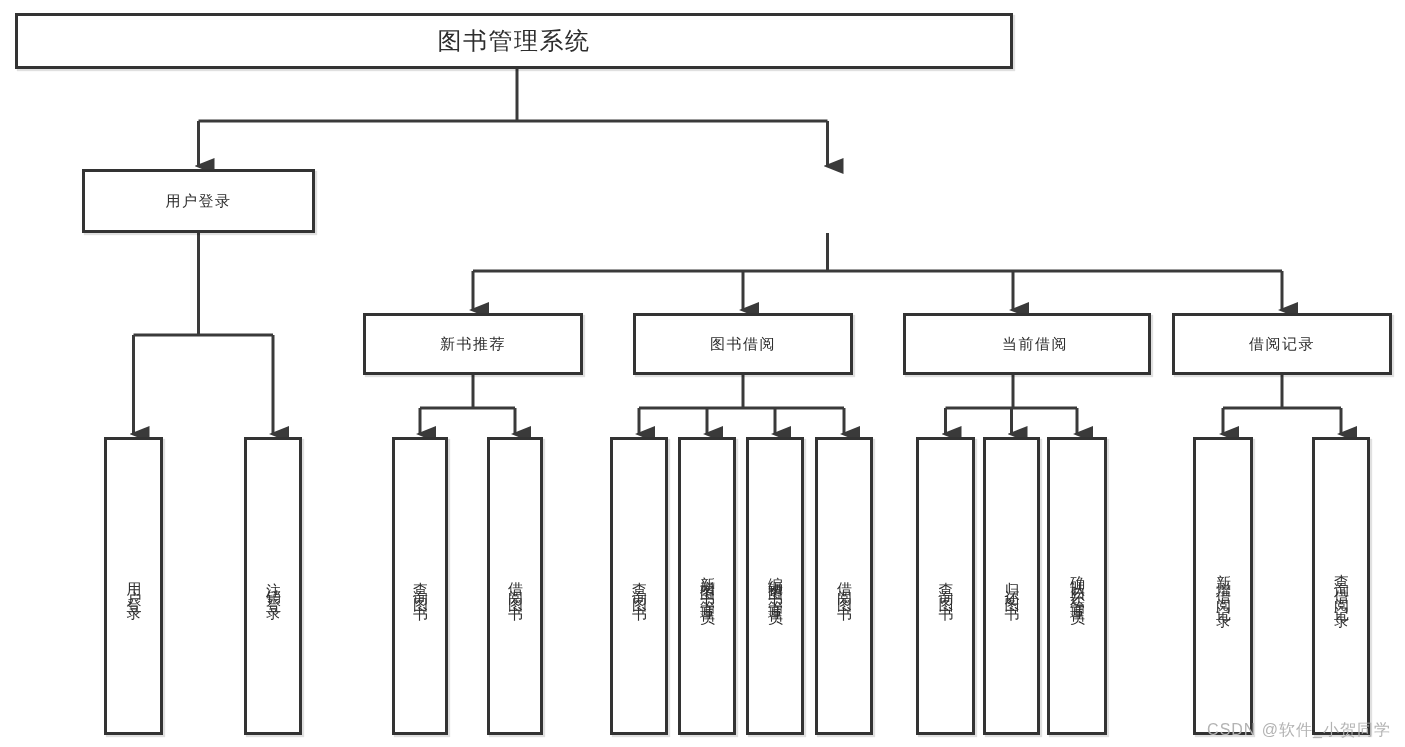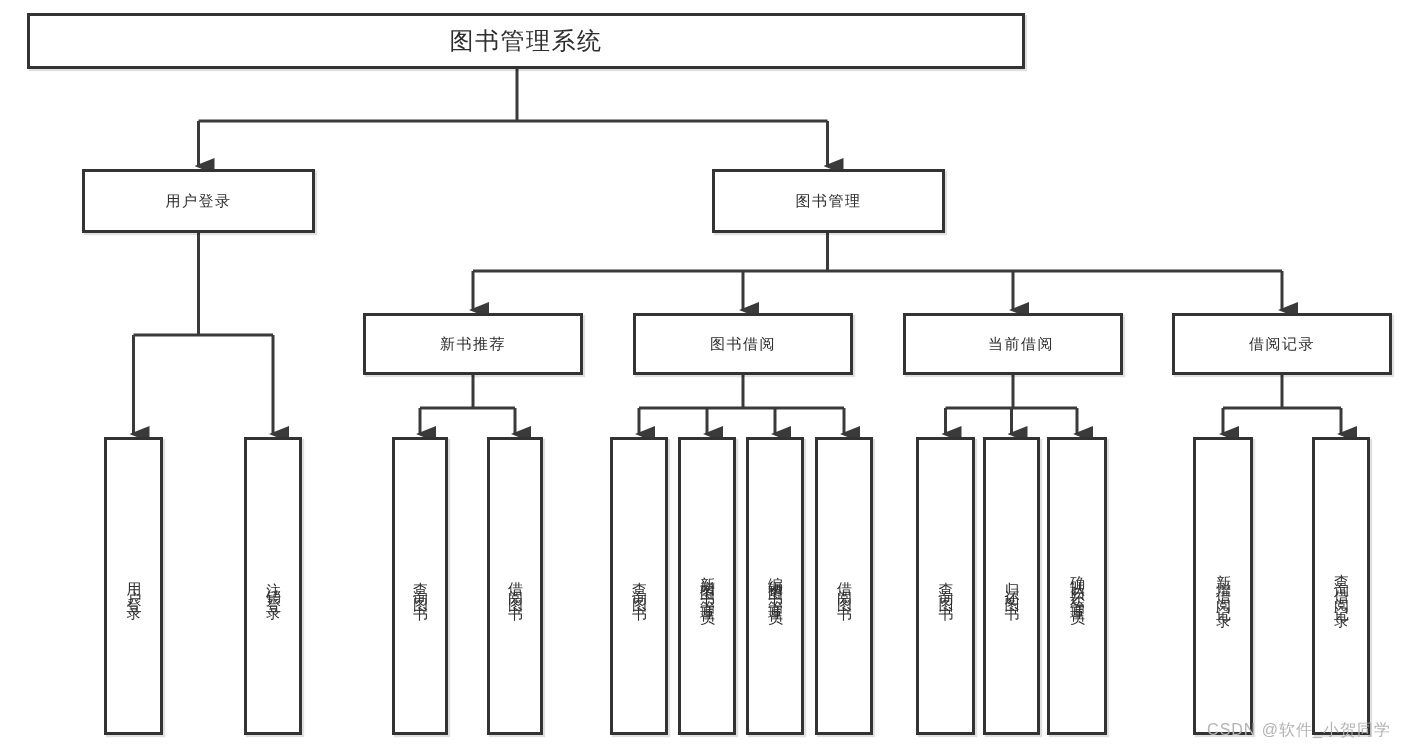--- a/index.html
+++ b/index.html
@@ -97,38 +97,35 @@
     <path class="line" d="M707 408 V434" marker-end="url(#arrow)"></path>
     <path class="line" d="M775 408 V434" marker-end="url(#arrow)"></path>
     <path class="line" d="M844 408 V434" marker-end="url(#arrow)"></path>
     <path class="line" d="M945.5 408 V434" marker-end="url(#arrow)"></path>
     <path class="line" d="M1011.5 408 V434" marker-end="url(#arrow)"></path>
     <path class="line" d="M1077 408 V434" marker-end="url(#arrow)"></path>
     <path class="line" d="M1223 408 V434" marker-end="url(#arrow)"></path>
     <path class="line" d="M1341 408 V434" marker-end="url(#arrow)"></path>
   </svg>
 
-  <div class="box root" style="left:15px; top:13px; width:998px; height:56px;margin-left:12px;">
+  <div class="box root" style="left:15px; top:13px; width:998px; height:56px;">
     <span>图书管理系统</span>
   </div>
 
   <div class="box" style="left:82px; top:169px; width:233px; height:64px;">
     <span>用户登录</span>
-  </div>
-  <div class="box" style="left:712px; top:169px; width:233px; height:64px;">
-    <span>图书管理</span>
   </div>
 
   <div class="box" style="left:633px; top:313px; width:220px; height:62px;">
     <span>图书借阅</span>
   </div>
   <div class="box" style="left:363px; top:313px; width:220px; height:62px;">
     <span>新书推荐</span>
   </div>
-  <div class="box" style="left:903px; top:313px; width:220px; height:62px;padding-left:16px;">
+  <div class="box" style="left:903px; top:313px; width:248px; height:62px;padding-left:16px;">
     <span>当前借阅</span>
   </div>
   <div class="box" style="left:1172px; top:313px; width:220px; height:62px;">
     <span>借阅记录</span>
   </div>
 
   <div class="box vbox" style="left:104px; top:437px; width:59px; height:298px;">
     <span>用户登录</span>
   </div>
   <div class="box vbox" style="left:244px; top:437px; width:58px; height:298px;">

